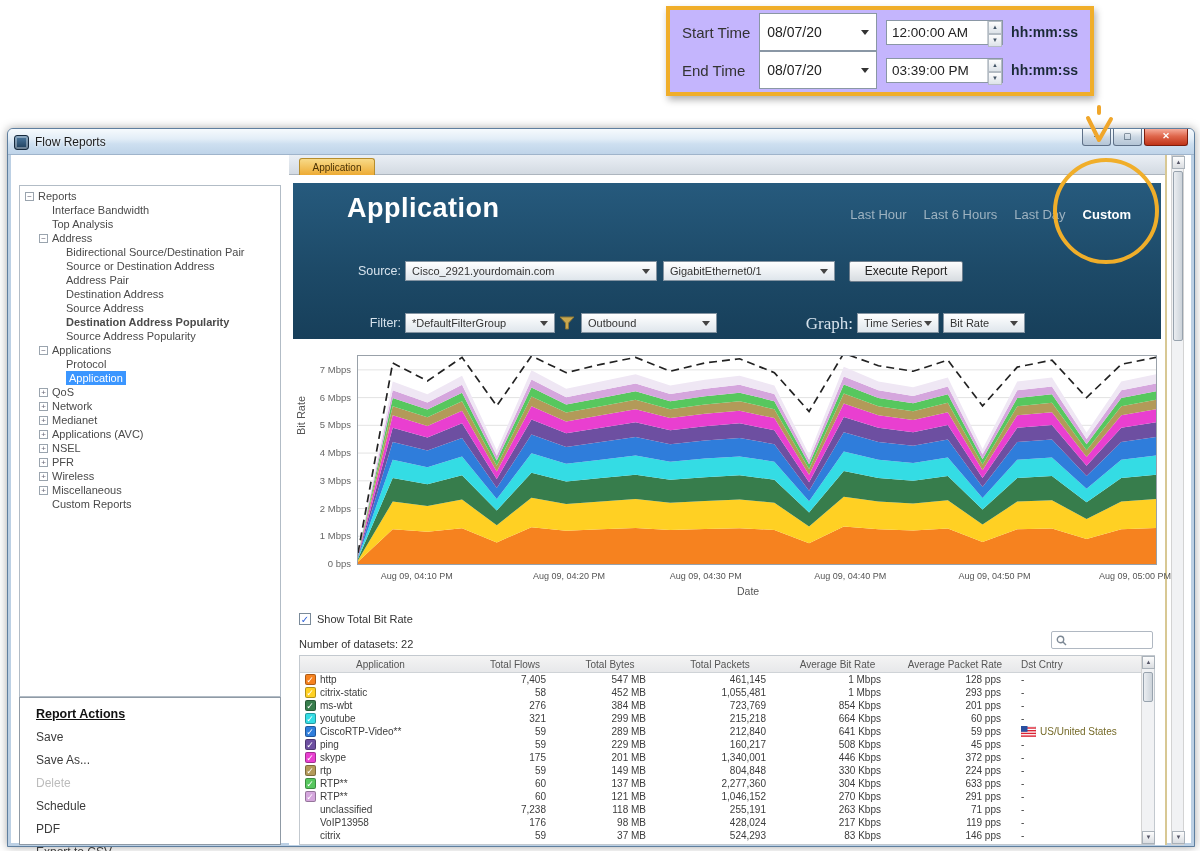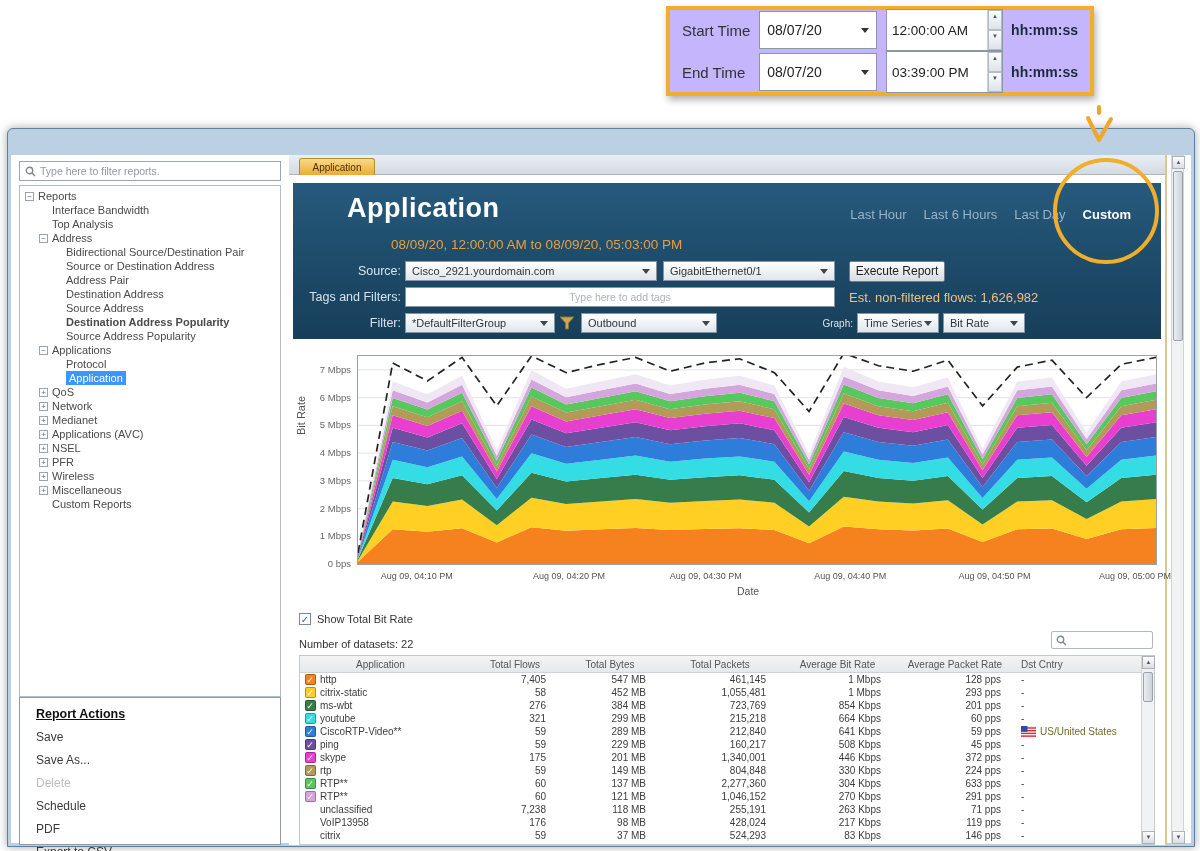--- a/index.html
+++ b/index.html
@@ -12,21 +12,21 @@
   .annot-arrow { position:absolute; left:1083px; top:104px; z-index:60; pointer-events:none; }
 
   
   .time-panel { position:absolute; left:666px; top:6px; width:428px; height:90px;
     background:#c4b5fd; border:4px solid #F0AE2A; box-shadow:2px 4px 7px rgba(0,0,0,.3);
     z-index:50; display:flex; flex-direction:column; justify-content:center; padding:4px 12px; }
   .tp-row { display:flex; align-items:center; }
   .tp-label { width:82px; font-size:15px; color:#333; }
   .tp-date { width:124px; height:25px; border:1px solid #8a97a5; background:#fff; display:flex;
     align-items:center; justify-content:space-between; padding:18px 7px; font-size:14px; color:#222; margin-right:9px; }
-  .tp-time { width:124px; height:42px; border:1px solid #8a97a5; background:#fff; display:flex;
+  .tp-time { width:124px; height:25px; border:1px solid #8a97a5; background:#fff; display:flex;
     align-items:stretch; margin-right:8px; }
   .tp-time-val { flex:1; font-size:13.5px; color:#222; display:flex; align-items:center; padding-left:5px; }
   .spin { width:15px; display:flex; flex-direction:column; border-left:1px solid #c8ced4; }
   .spin span { flex:1; font-size:6px; line-height:11px; text-align:center; color:#456;
     background:linear-gradient(#fdfdfd,#dde3e9); border:1px solid #b4bcc4; }
   .tp-fmt { font-size:14px; color:#1b2a38; font-weight:bold; }
   .caret { width:0; height:0; border:4px solid transparent; border-top:5px solid #333; margin-top:4px; }
 
   
   #win { position:absolute; left:7px; top:128px; width:1188px; height:719px;
@@ -85,31 +85,31 @@
   .tlink { color:#9db2c0; margin-left:17px; }
   .tlink.act { color:#fff; font-weight:bold; }
   .hdr-range { position:absolute; left:98px; top:54px; font-size:13.5px; color:#e89e3f; }
   .hrow { position:absolute; left:0; width:100%; height:21px; }
   .hrow.r1 { top:78px; } .hrow.r2 { top:104px; } .hrow.r3 { top:130px; }
   .hlabel { position:absolute; left:0; width:108px; text-align:right; font-size:12.5px; color:#d6e2ec; line-height:21px; }
   .hsel { position:absolute; height:20px; background:linear-gradient(#ffffff,#dfe6ec); border:1px solid #8494a2;
     display:flex; align-items:center; justify-content:space-between; padding:0 6px; font-size:11px; color:#333; }
   .hsel .caret { border-top-color:#444; margin-top:5px; }
   .sel-dev { left:112px; width:252px; } .sel-if { left:370px; width:172px; }
-  .exec-btn { position:absolute; left:556px; width:96px; height:21px;
+  .exec-btn { position:absolute; left:556px; width:114px; height:21px;
     background:linear-gradient(#fdfdfd,#d7dce1); border:1px solid #6f7f8e; border-radius:2px;
     font-size:12px; color:#222; text-align:center; line-height:19px; }
   .tags-input { position:absolute; left:112px; width:430px; height:20px; border:1px solid #8494a2;
     background:#fff; font-size:10.5px; color:#555; text-align:center; outline:none;
     font-family:"Liberation Sans",sans-serif; }
   .tags-input::placeholder { color:#a9b2ba; }
   .est-flows { position:absolute; left:556px; font-size:13px; color:#eec27d; line-height:21px; }
   .sel-fg { left:112px; width:150px; } .sel-dir { left:288px; width:136px; }
   .funnel { position:absolute; left:266px; top:3px; }
-  .glabel { position:absolute; left:468px; width:92px; text-align:right; font-size:10px; color:#d6e2ec; line-height:21px; }
+  .glabel { position:absolute; left:468px; width:92px; text-align:right; font-size:17px; color:#d6e2ec; line-height:21px;font-family:Liberation Serif, serif; }
   .sel-ts { left:564px; width:82px; } .sel-br { left:650px; width:82px; }
 
   
   .chart-region { position:absolute; left:4px; top:192px; width:868px; height:256px; }
   .ylab { position:absolute; left:2px; top:88px; font-size:11px; color:#555; transform:rotate(-90deg); transform-origin:left top; }
   .ytick { position:absolute; width:52px; text-align:right; font-size:9.5px; color:#666; }
   .plot { position:absolute; left:64px; top:8px; width:800px; height:210px; border:1px solid #99a1a9; background:#fff; }
   .plot svg { display:block; }
   .xtick { position:absolute; top:224px; font-size:9px; color:#555; transform:translateX(-50%); white-space:nowrap; }
   .xlab { position:absolute; left:444px; top:238px; font-size:10.5px; color:#555; }
@@ -186,30 +186,34 @@
       <div class="spin">
         <span>▲</span>
         <span>▼</span>
       </div>
     </div>
     <span class="tp-fmt">hh:mm:ss</span>
   </div>
 </div>
 
 <div id="win">
+  <div class="titlebar">
+    <div class="tb-left">
+      <span class="app-icon"></span>
+      <span class="win-title">Flow Reports</span>
+    </div>
+    <div class="win-btns">
+      <div class="wbtn">–</div>
+      <div class="wbtn">▢</div>
+      <div class="wbtn close">✕</div>
+    </div>
+  </div>
 
   <div class="win-content">
 
-    <div class="side-search">
-      <svg class="mag" width="11" height="11" viewBox="0 0 11 11">
-        <circle cx="4.5" cy="4.5" r="3.2" fill="none" stroke="#7c8894" stroke-width="1.4"></circle>
-        <line x1="7" y1="7" x2="10" y2="10" stroke="#7c8894" stroke-width="1.4"></line>
-      </svg>
-      <input placeholder="Type here to filter reports." style="">
-    </div>
 
     <div class="tree-box">
         <div class="trow" style="padding-left: 5px;">
           <span class="exp">−</span>
           <span class="tlabel">Reports</span>
         </div>
         <div class="trow" style="padding-left: 19px;">
           <span class="exps"></span>
           <span class="tlabel">Interface Bandwidth</span>
         </div>
@@ -311,40 +315,34 @@
         </div>
     </div>
 
     <div class="main-area">
       <div class="tab-bar"></div>
       <div class="tab">Application</div>
 
       <div class="report-header">
         <div class="hdr-title">Application</div>
         <div class="time-links"><span class="tlink">Last Hour</span><span class="tlink">Last 6 Hours</span><span class="tlink">Last Day</span><span class="tlink act">Custom</span></div>
-        <div class="hdr-range">08/09/20, 12:00:00 AM to 08/09/20, 05:03:00 PM</div>
 
         <div class="hrow r1">
           <span class="hlabel">Source:</span>
           <div class="hsel sel-dev">
             <span>Cisco_2921.yourdomain.com</span>
             <span class="caret"></span>
           </div>
           <div class="hsel sel-if">
             <span>GigabitEthernet0/1</span>
             <span class="caret"></span>
           </div>
           <div class="exec-btn">Execute Report</div>
         </div>
 
-        <div class="hrow r2">
-          <span class="hlabel">Tags and Filters:</span>
-          <input class="tags-input" placeholder="Type here to add tags" style="">
-          <span class="est-flows">Est. non-filtered flows: 1,626,982</span>
-        </div>
 
         <div class="hrow r3">
           <span class="hlabel">Filter:</span>
           <div class="hsel sel-fg">
             <span>*DefaultFilterGroup</span>
             <span class="caret"></span>
           </div>
           <svg class="funnel" width="16" height="15" viewBox="0 0 16 15">
             <path d="M1 1 L15 1 L9.5 7 L9.5 13 L6.5 13 L6.5 7 Z" fill="#C9A84E" stroke="#8a7637" stroke-width="1"></path>
           </svg>

